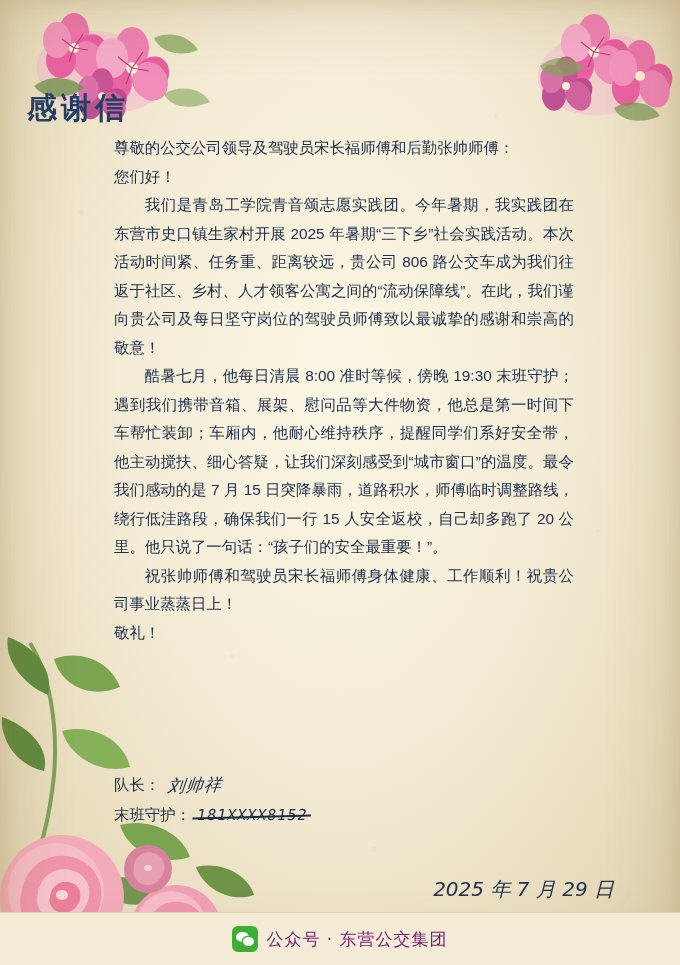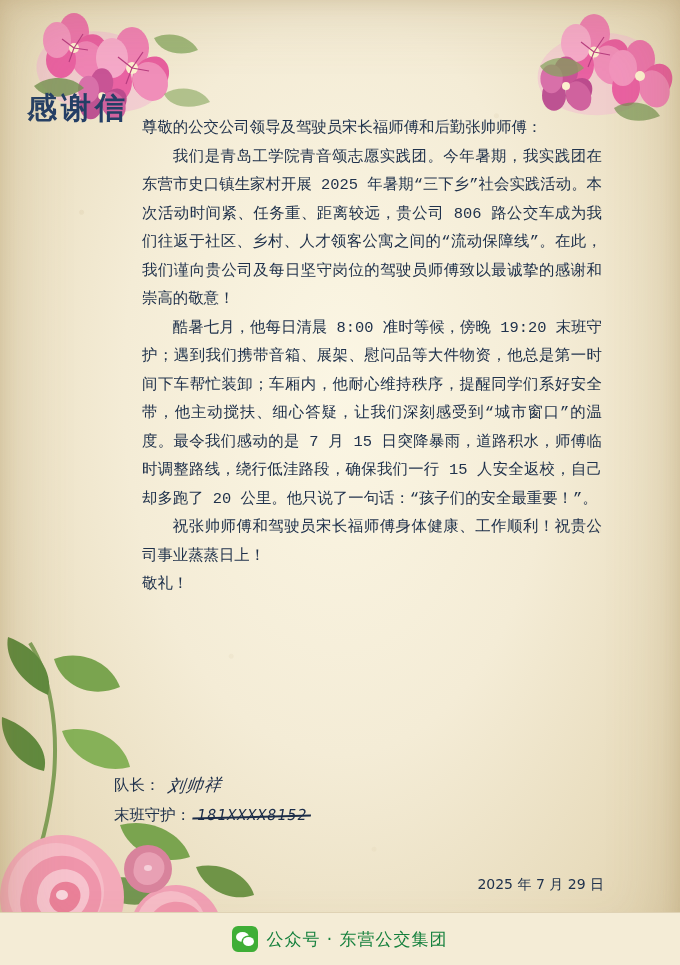--- a/index.html
+++ b/index.html
@@ -58,30 +58,29 @@
     text-align: left;
     font-family: "DejaVu Serif", "Liberation Serif", serif;
     font-size: 30px;
     font-weight: 700;
     letter-spacing: 4px;
     color: #243f66;
     padding-left: 27px;
   }
   #letter-body {
     position: absolute;
-    top: 114px;
+    top: 134px;
     left: 114px;
     width: 460px;
-    font-family: Liberation Mono, monospace;
+    font-family: Liberation Sans, sans-serif;
     font-size: 15.4px;
     line-height: 28.5px;
     color: #20324c;
     text-align: justify;
     text-justify: inter-character;
-    margin-left: 28px;
   }
   #letter-body p {
     margin: 0;
   }
   .indent { text-indent: 2em; }
   .noindent { text-indent: 0; }
 
   #closing {
     margin-top: 0;
   }
@@ -121,43 +120,44 @@
     position: absolute;
     left: -4px;
     right: -4px;
     top: 52%;
     height: 1.5px;
     background: #1b2c48;
     transform: rotate(-1.5deg);
   }
   #date {
     position: absolute;
-    right: 76px;
+    right: 66px;
     top: 876px;
-    font-size: 14px;
+    font-size: 20px;
     color: #20324c;
+    font-style: italic;
   }
 
   
   #footer {
     position: absolute;
     left: 0;
     bottom: 0;
     width: 680px;
     height: 52px;
     background: #f4ecd6;
     display: flex;
     align-items: center;
     justify-content: center;
     gap: 8px;
     border-top: 1px solid rgba(160,130,80,0.25);
   }
   #footer-text {
     font-size: 17px;
-    color: #15803d;
+    color: #701a75;
     letter-spacing: 1px;
   }
   #wechat-icon {
     width: 26px;
     height: 26px;
     border-radius: 6px;
     background: #3fae36;
     position: relative;
     display: inline-block;
   }
@@ -307,22 +307,23 @@
         <path d="M-14 -2 C-13 -14, -2 -20, 8 -15 C18 -10, 19 2, 12 10 C5 18, -7 18, -12 10 C-15 6, -15 2, -14 -2 Z" fill="#e8a0b4"></path>
         <ellipse cx="0" cy="-1" rx="4" ry="3" fill="#f5cfd9"></ellipse>
       </g>
     </g>
   </svg>
 
   <div id="title">感谢信</div>
 
   <div id="letter-body">
     <p class="noindent">尊敬的公交公司领导及驾驶员宋长福师傅和后勤张帅师傅：</p>
+    <p class="noindent">您们好！</p>
     <p class="indent">我们是青岛工学院青音颂志愿实践团。今年暑期，我实践团在东营市史口镇生家村开展 2025 年暑期“三下乡”社会实践活动。本次活动时间紧、任务重、距离较远，贵公司 806 路公交车成为我们往返于社区、乡村、人才领客公寓之间的“流动保障线”。在此，我们谨向贵公司及每日坚守岗位的驾驶员师傅致以最诚挚的感谢和崇高的敬意！</p>
-    <p class="indent">酷暑七月，他每日清晨 8:00 准时等候，傍晚 19:20 末班守护；遇到我们携带音箱、展架、慰问品等大件物资，他总是第一时间下车帮忙装卸；车厢内，他耐心维持秩序，提醒同学们系好安全带，他主动搅扶、细心答疑，让我们深刻感受到“城市窗口”的温度。最令我们感动的是 7 月 15 日突降暴雨，道路积水，师傅临时调整路线，绕行低洼路段，确保我们一行 15 人安全返校，自己却多跑了 20 公里。他只说了一句话：“孩子们的安全最重要！”。</p>
+    <p class="indent">酷暑七月，他每日清晨 8:00 准时等候，傍晚 19:30 末班守护；遇到我们携带音箱、展架、慰问品等大件物资，他总是第一时间下车帮忙装卸；车厢内，他耐心维持秩序，提醒同学们系好安全带，他主动搅扶、细心答疑，让我们深刻感受到“城市窗口”的温度。最令我们感动的是 7 月 15 日突降暴雨，道路积水，师傅临时调整路线，绕行低洼路段，确保我们一行 15 人安全返校，自己却多跑了 20 公里。他只说了一句话：“孩子们的安全最重要！”。</p>
     <p class="indent">祝张帅师傅和驾驶员宋长福师傅身体健康、工作顺利！祝贵公司事业蒸蒸日上！</p>
     <p class="noindent">敬礼！</p>
   </div>
 
   <div id="sign-block">
     <div class="sign-row">
       <span>队长：</span>
       <span class="handwriting">刘帅祥</span>
     </div>
     <div class="sign-row">

